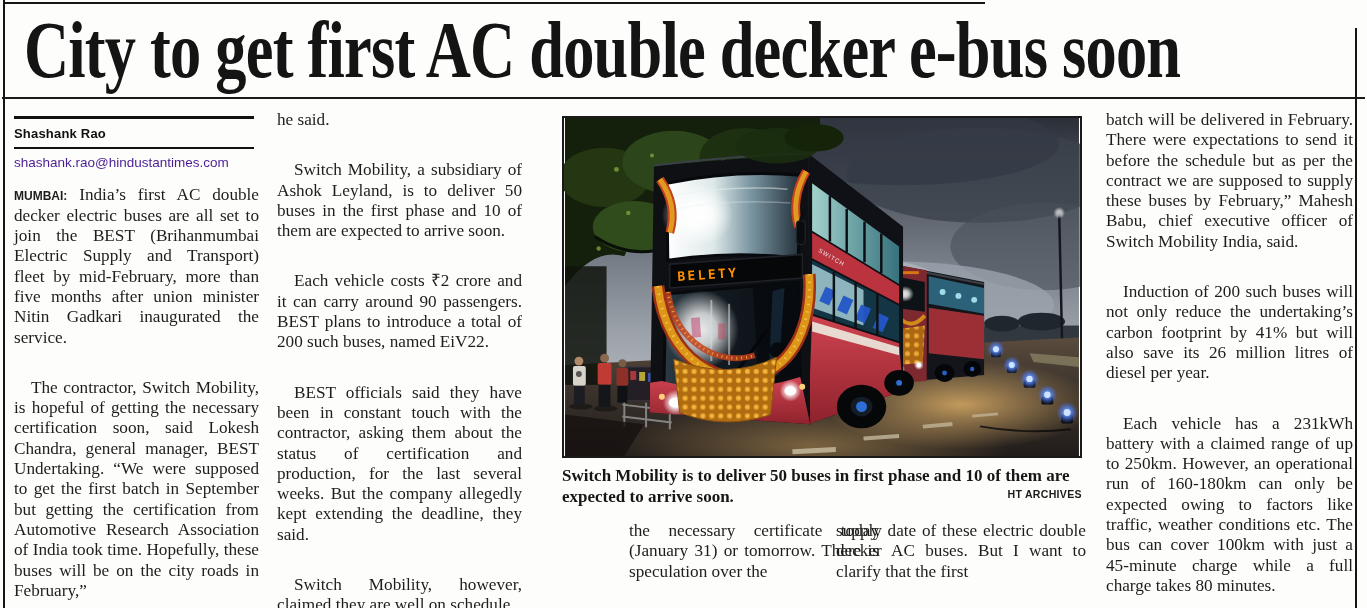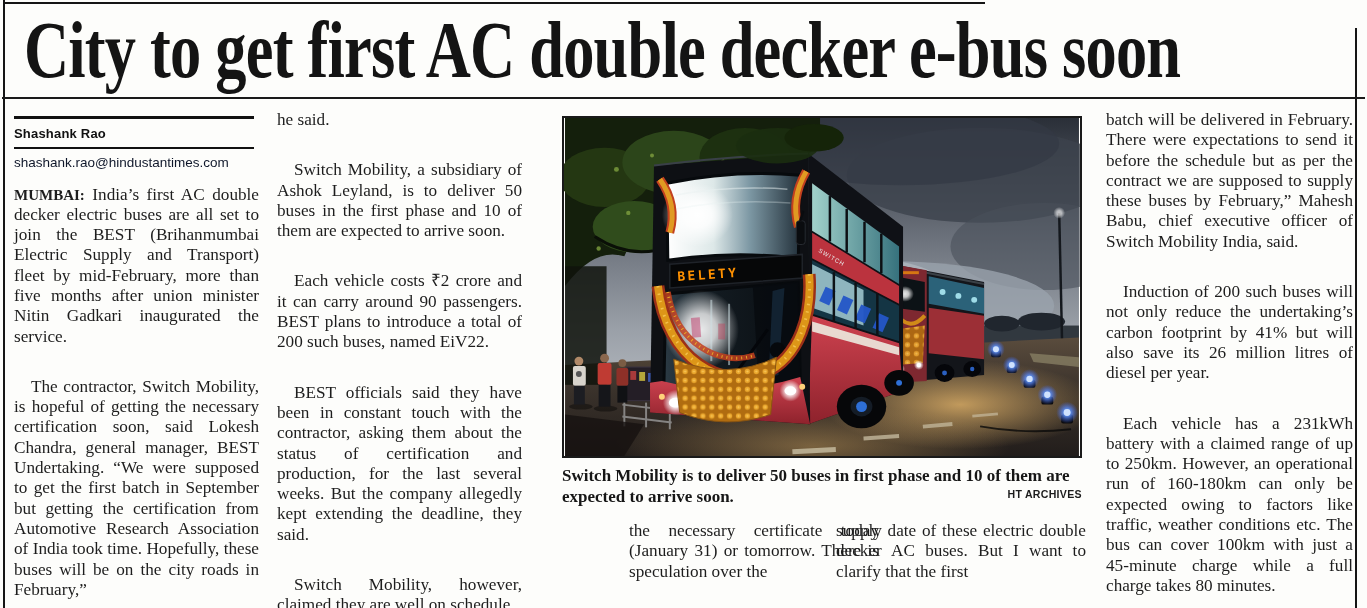--- a/index.html
+++ b/index.html
@@ -21,23 +21,23 @@
   .col2{left:277px;top:110px;width:245px;}
   .col3{left:584px;top:521px;width:250px;margin-left:45px;}
   .col4{left:836px;top:521px;width:250px;}
   .col5{left:1106px;top:110px;width:247px;}
 
   .rule-thick{height:3px;background:#111;width:240px;margin-top:6px;}
   .rule-thin{height:2px;background:#111;width:240px;}
   .author{font-family:"Liberation Sans",sans-serif;font-weight:bold;font-size:13px;
           line-height:1;padding:8px 0 7px;color:#101010;letter-spacing:.2px;}
   .email{font-family:"Liberation Sans",sans-serif;font-size:13.5px;line-height:1;
-         padding:7px 0 0;color:#0f172a;}
+         padding:7px 0 0;color:#4c1d95;}
   .body-start{margin-top:15px !important;}
-  .lead{font-family:Liberation Serif, serif;font-weight:bold;font-size:15px;}
+  .lead{font-family:Liberation Sans, sans-serif;font-weight:bold;font-size:12px;}
 
   .photo{position:absolute;left:562px;top:116px;width:520px;margin:0;}
   .photo svg{display:block;width:520px;height:342px;border:2px solid #1a1a1a;box-sizing:border-box;}
   .photo figcaption{position:relative;margin-top:7px;
     font-family:"Liberation Serif",serif;font-weight:bold;font-size:17px;line-height:21px;color:#161616;}
   .credit{position:absolute;right:0;bottom:2px;font-family:"Liberation Sans",sans-serif;
     font-weight:bold;font-size:11.5px;letter-spacing:.3px;color:#1c1c1c;
     transform:scaleX(.92);transform-origin:100% 50%;}
 </style>
 </head>

